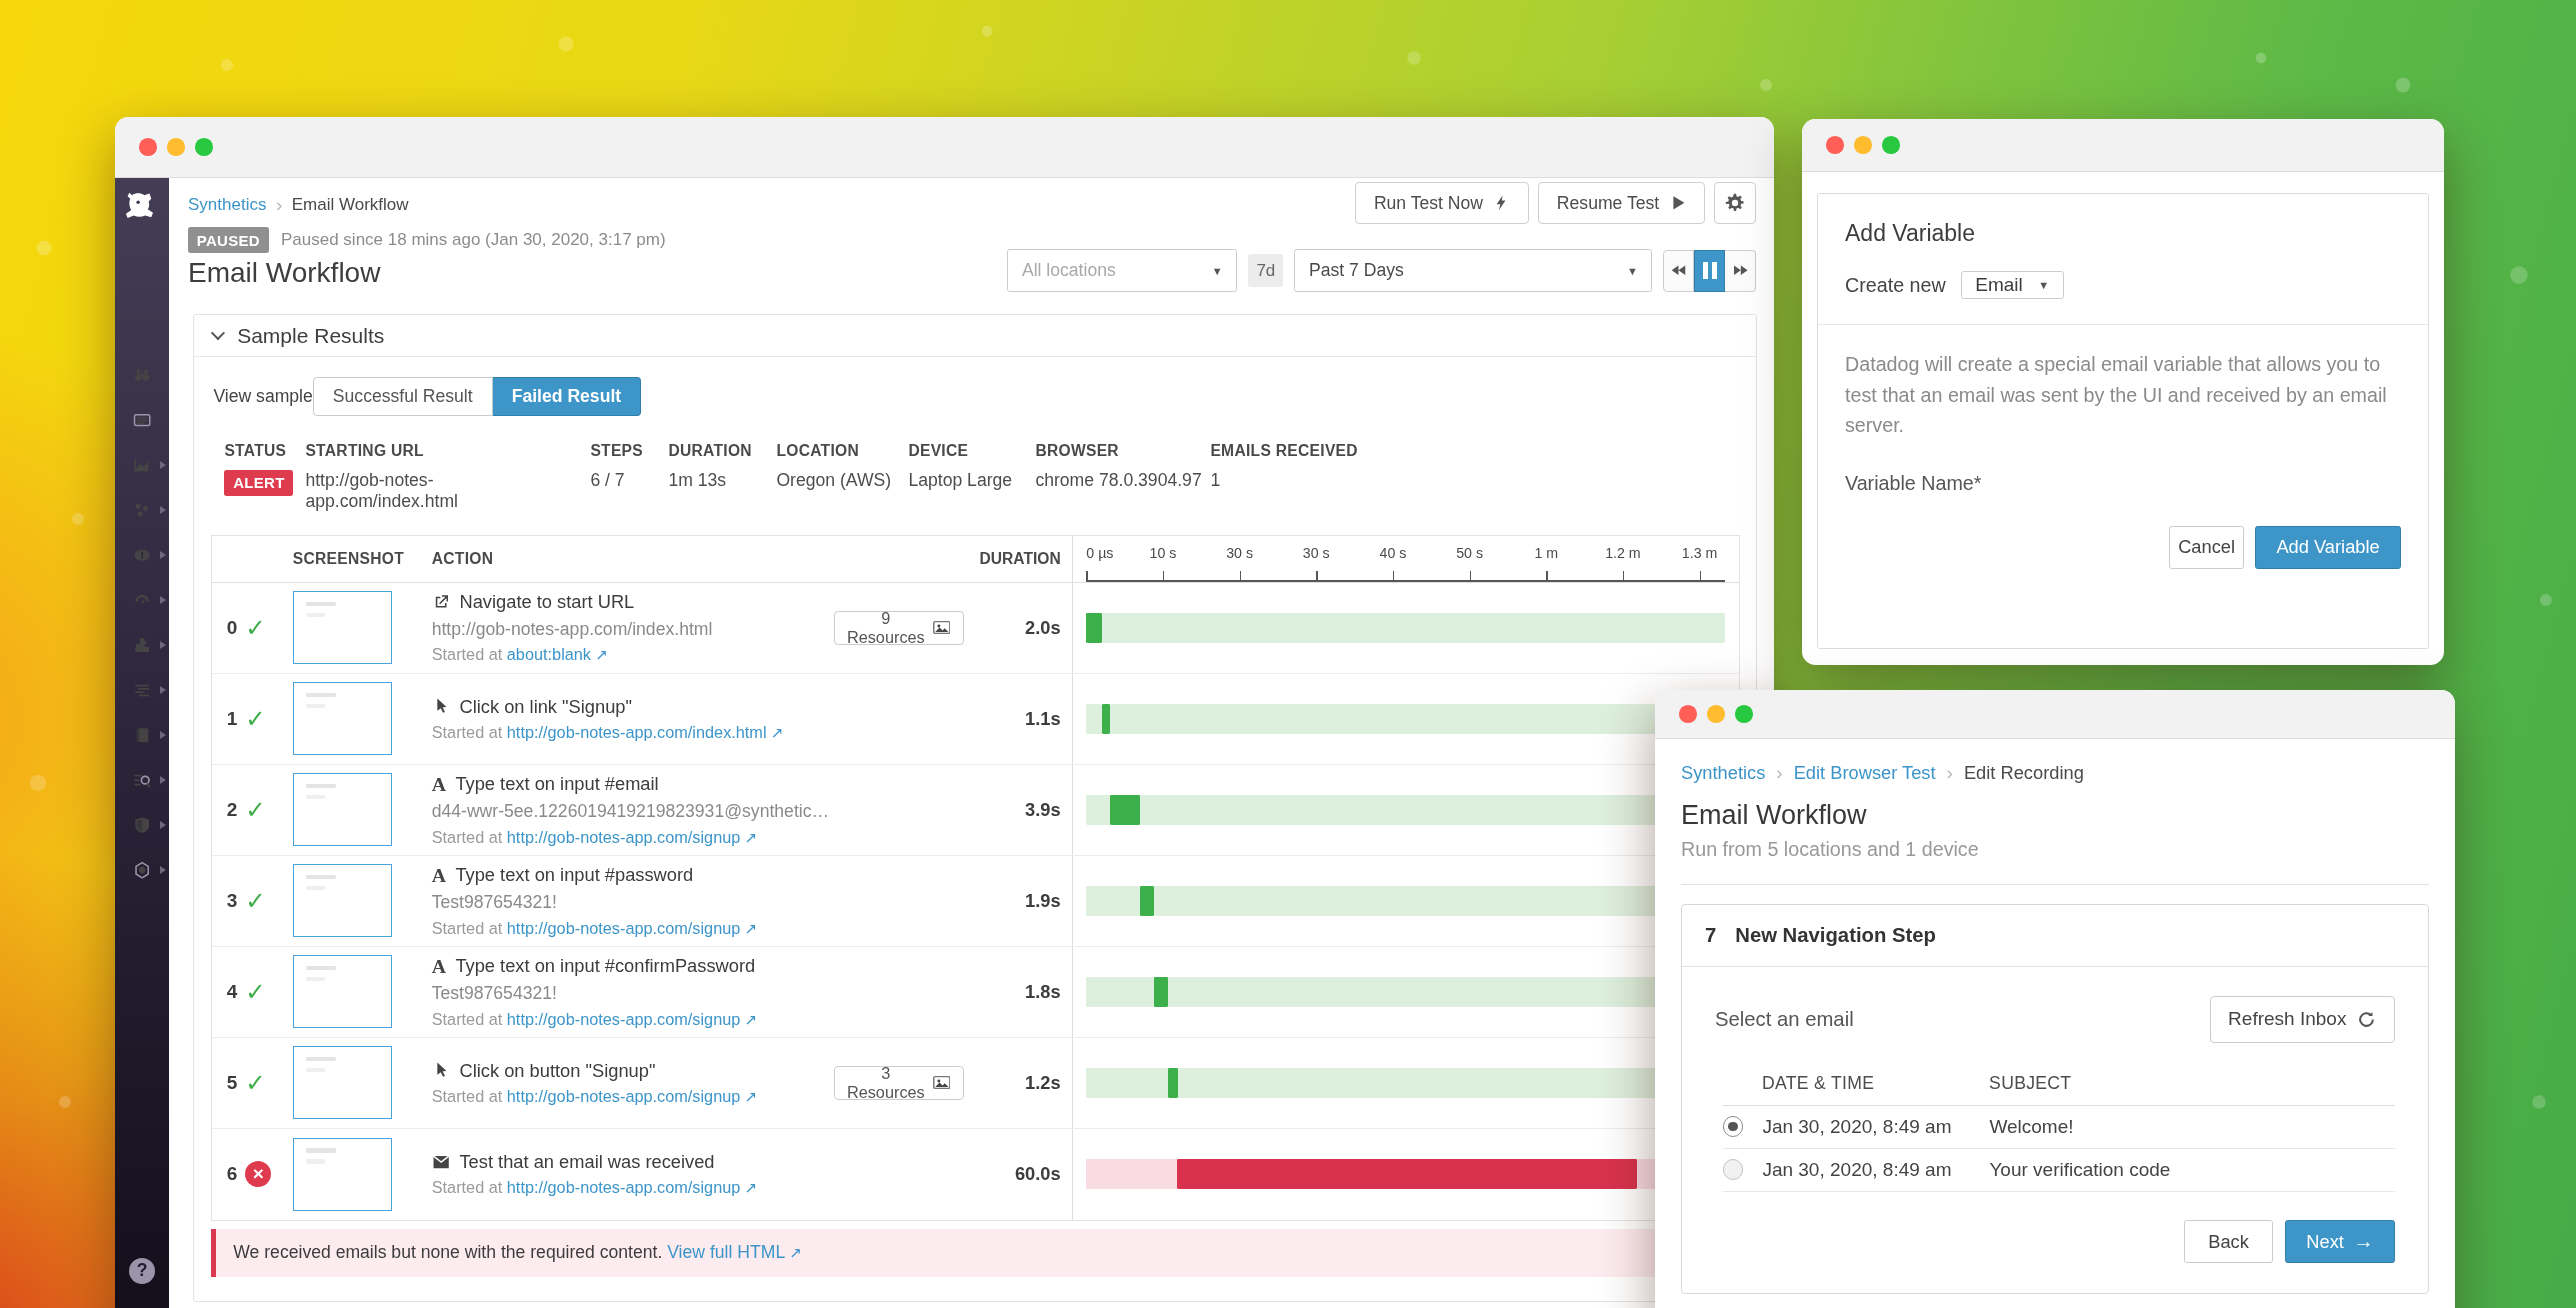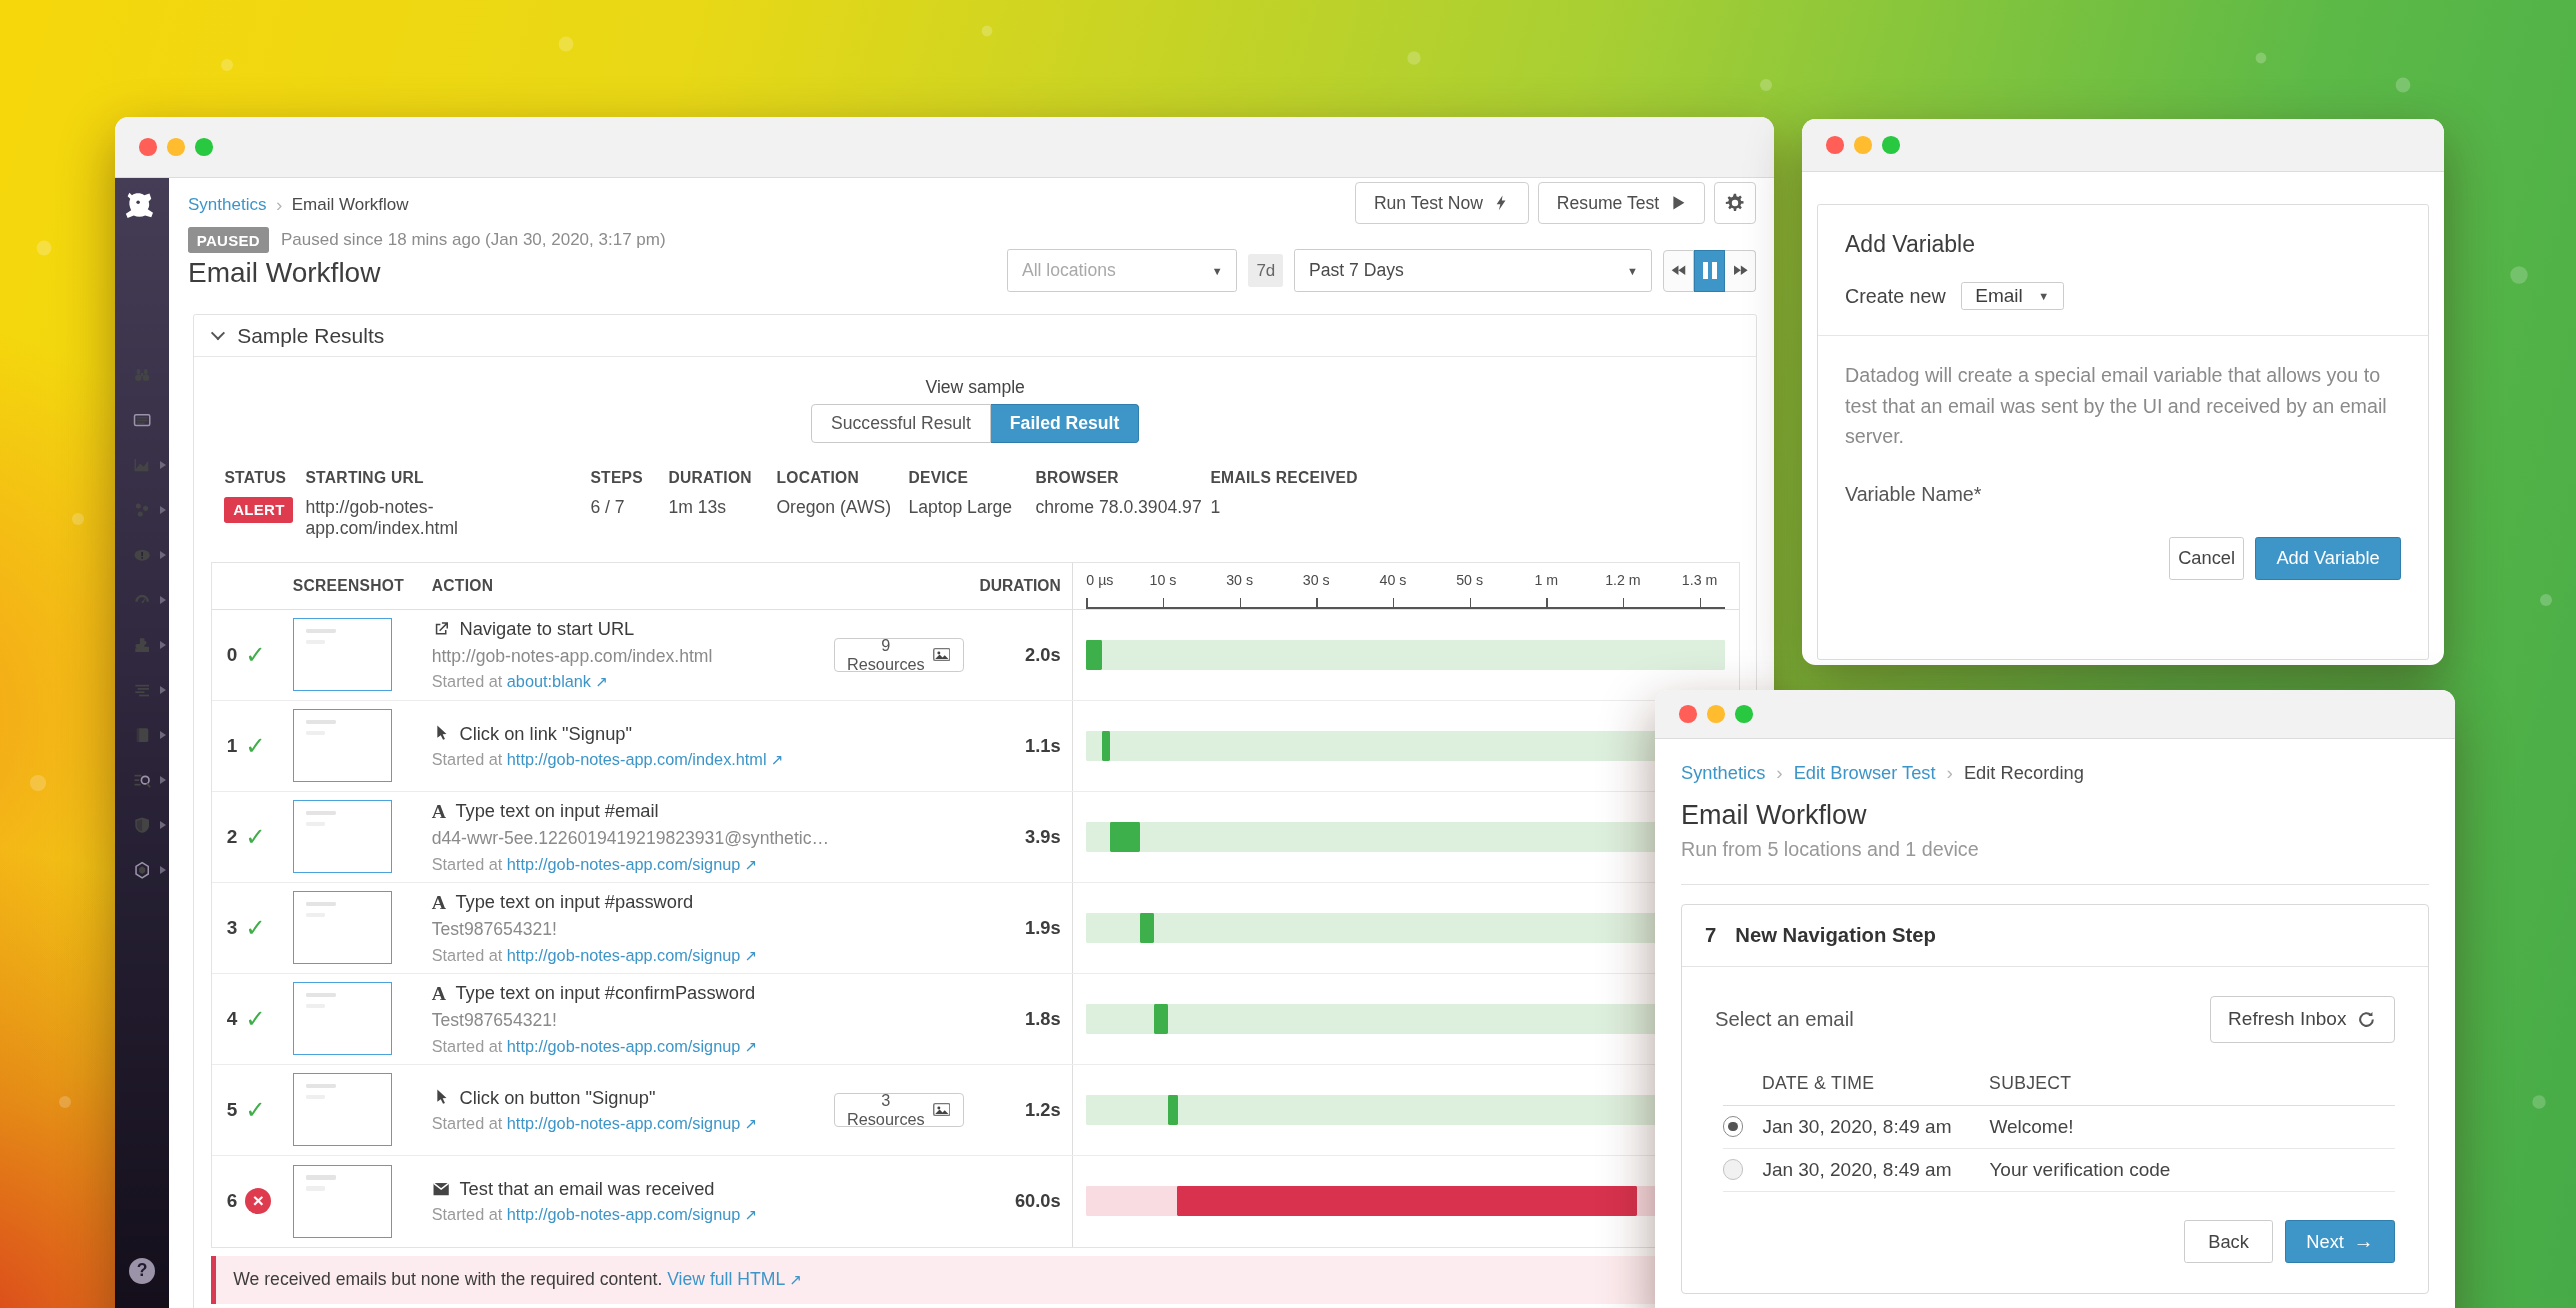--- a/index.html
+++ b/index.html
@@ -72,21 +72,21 @@
   .pb svg{width:16.3px;height:16.3px;fill:#555;}
   .pb:first-child{border-radius:4.1px 0 0 4.1px;}
   .pb:last-child{border-radius:0 4.1px 4.1px 0;border-left:none;}
   .pb.active{background:var(--blue);border-color:#2f7eab;}
   .pause-bars{display:flex;gap:4.7px;}
   .pause-bars i{display:block;width:4.7px;height:17.6px;background:#fff;}
 
   .panel{margin:0 17px 0 24.4px;border:0.7px solid #e2e2e2;border-radius:2.7px;background:#fff;}
   .panel-header{height:42px;display:flex;align-items:center;gap:13.6px;padding:0 19px;border-bottom:0.7px solid #e8e8e8;font-size:21px;color:#3e3e3e;cursor:pointer;}
   .chev-down{width:10.2px;height:10.2px;border-left:2px solid #555;border-bottom:2px solid #555;transform:rotate(-45deg);margin-top:-5.4px;}
-  .tabs-row{display:flex;align-items:center;gap:6px;margin:20.3px 19px 0;flex-direction:column;}
+  .tabs-row{display:flex;align-items:center;gap:0;margin:20.3px 19px 0;}
   .view-sample{font-size:17.6px;color:#444;}
   .tab-group{display:flex;}
   .tab{height:39px;display:flex;align-items:center;padding:0 19px;font-size:17.6px;border:0.7px solid #c9c9c9;background:#fff;color:#555;cursor:pointer;}
   .tab:first-child{border-radius:4.1px 0 0 4.1px;}
   .tab:last-child{border-radius:0 4.1px 4.1px 0;border-left:none;}
   .tab.active{background:var(--blue);border-color:#2f7eab;color:#fff;font-weight:bold;}
   .summary{display:flex;margin:26px 0 0 30px;}
   .sum-item{flex:none;padding-right:6.8px;}
   .sum-item:nth-child(1){width:81px;} .sum-item:nth-child(2){width:285px;}
   .sum-item:nth-child(3){width:78px;} .sum-item:nth-child(4){width:108px;}
@@ -134,21 +134,21 @@
   .track.pass{background:var(--track-green);}
   .track.fail{background:var(--track-pink);}
   .seg{position:absolute;top:0;bottom:0;border-radius:1.4px;}
   .track.pass .seg{background:var(--seg-green);}
   .track.fail .seg{background:var(--seg-red);}
   .error-banner{margin:8.1px 16.3px 24.4px;background:var(--banner-bg);border-left:5.4px solid var(--banner-border);padding:13.6px 17.6px;font-size:17.6px;color:#3c3c3c;}
   .error-banner a{color:var(--link);text-decoration:none;cursor:pointer;}
 
   
   #add-variable-window{left:1802px;top:119px;width:642px;height:546px;}
-  .av-panel{margin:32px 15px 0;border:0.7px solid #dcdcdc;border-radius:2.7px;height:456px;padding:26px 27px;background:#fff;}
+  .av-panel{margin:21px 15px 0;border:0.7px solid #dcdcdc;border-radius:2.7px;height:456px;padding:26px 27px;background:#fff;}
   .av-title{font-size:23px;color:#3d3d3d;}
   .av-create-row{display:flex;align-items:center;gap:15px;margin-top:24.4px;}
   .av-create-label{font-size:19.7px;color:#444;}
   .sel-type{width:103px;height:28px;font-size:19px;color:#3d3d3d;}
   .av-divider{border-top:0.7px solid #e6e6e6;margin:24.4px -27px 0;}
   .av-desc{margin-top:24.4px;font-size:19.7px;line-height:1.55;color:#8a8a8a;}
   .av-field-label{margin-top:31px;font-size:19.7px;color:#555;}
   .text-input{margin-top:12.2px;width:100%;height:43px;border:0.7px solid #ccc;border-radius:2.7px;font-size:19px;padding:0 15px;color:#444;outline:none;}
   .text-input::placeholder{color:#c2c2c2;}
   .av-actions{margin-top:31px;display:flex;justify-content:flex-end;gap:11px;}

